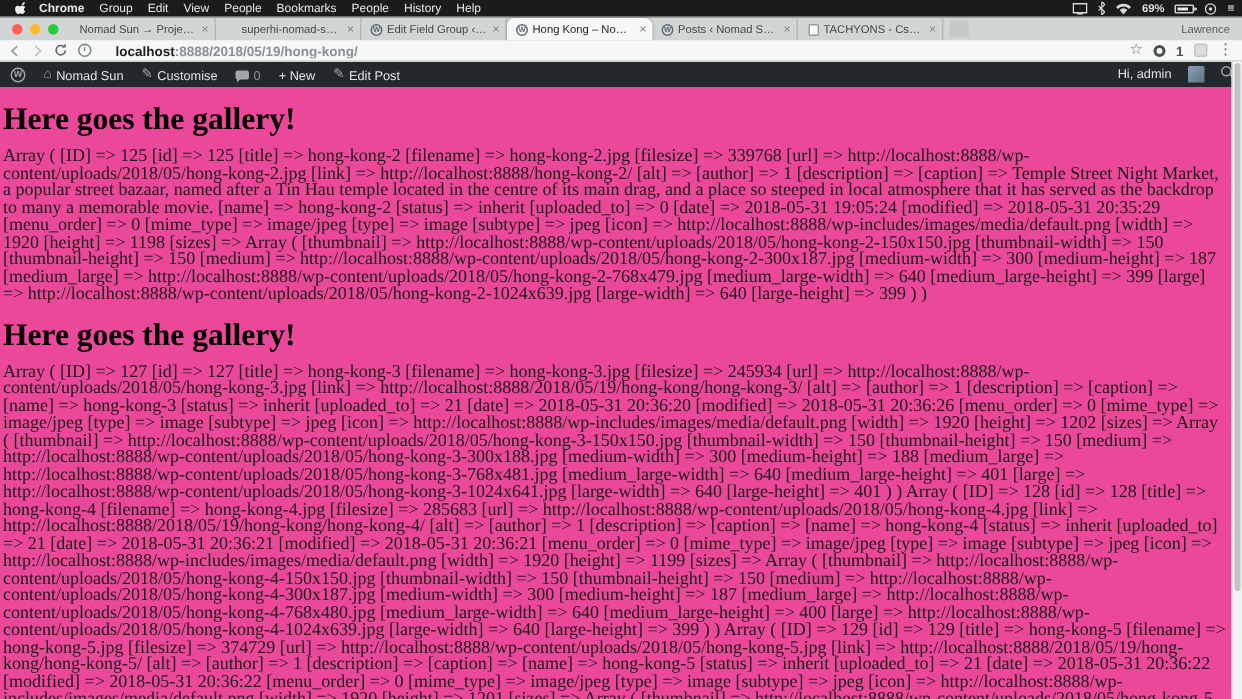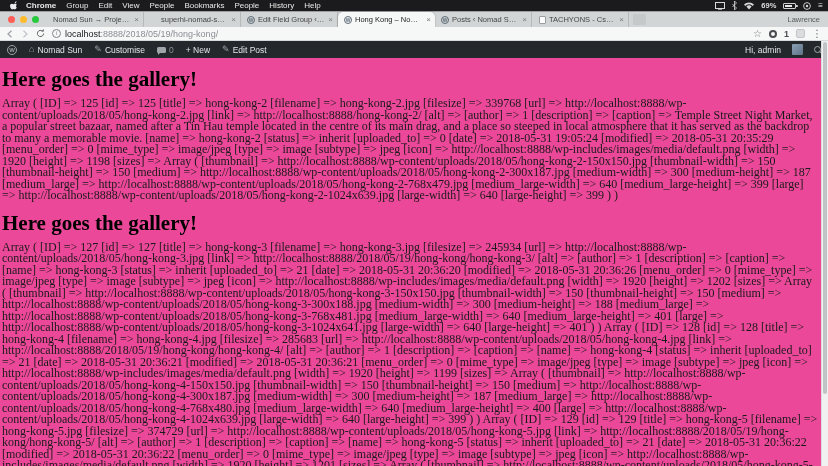--- a/index.html
+++ b/index.html
@@ -52,21 +52,21 @@
   .newtab-btn { width: 13px; height: 11px; background: #c6c9ca; margin: 0 0 2px 4px; border-radius: 1px; }
   .profile-name { margin-left: auto; padding: 0 8px 3px 0; font-size: 7.5px; color: #5a5a5a; }
 
   
   .toolbar {
     position: absolute; top: 27px; left: 0; right: 0; height: 14px;
     background: #f6f7f7; border-bottom: 1px solid #d8d9da; display: flex; align-items: center;
     padding: 0 6px; gap: 7px; z-index: 40;
   }
   .toolbar svg { display: block; flex: 0 0 auto; }
-  .urlbox { display: flex; align-items: flex-start; gap: 4px; flex: 1; min-width: 0; }
+  .urlbox { display: flex; align-items: flex-start; gap: 16px; flex: 1; min-width: 0; font-weight: bold; }
   .info-badge { width: 9px; height: 9px; border: 1px solid #80868b; border-radius: 50%; color: #80868b; font-size: 6px; line-height: 7px; text-align: center; font-style: italic; flex: 0 0 auto; font-family: "Liberation Serif", serif; }
   .url { font-size: 9px; white-space: nowrap; overflow: hidden; }
   .url .host { color: #202124; }
   .url .path { color: #8a8f94; }
   .tb-right { display: flex; align-items: center; gap: 7px; margin-left: auto; }
   .star { color: #757575; font-size: 10px; line-height: 10px; }
   .ext-circle { width: 8px; height: 8px; border-radius: 50%; border: 2px solid #4a4d50; }
   .ext-one { font-size: 9px; color: #4a4d50; font-weight: bold; }
   .tb-avatar { width: 9px; height: 9px; background: #dadcde; border: 1px solid #c3c6c8; border-radius: 2px; }
   .kebab { color: #5f6368; font-size: 10px; line-height: 10px; }
@@ -76,21 +76,21 @@
     position: absolute; top: 41px; left: 0; right: 0; height: 17px;
     background: #23282d; color: #e2e4e7; display: flex; align-items: center;
     font-size: 8.5px; padding: 0 7px; gap: 12px; z-index: 30;
   }
   .ab-item { display: inline-flex; align-items: center; gap: 3px; white-space: nowrap; }
   .ab-icon { color: #a0a5aa; font-size: 9px; line-height: 9px; }
   .wp-logo { width: 10px; height: 10px; border: 1px solid #a0a5aa; border-radius: 50%; color: #a0a5aa; font-size: 6px; font-weight: bold; text-align: center; line-height: 9px; }
   .bubble { width: 9px; height: 6px; background: #a0a5aa; border-radius: 1.5px; position: relative; display: inline-block; }
   .bubble::after { content: ""; position: absolute; left: 1px; bottom: -2px; border: 2px solid transparent; border-top-color: #a0a5aa; border-left-color: #a0a5aa; }
   .count-dim { color: #8d9196; }
-  .ab-right { margin-left: auto; display: flex; align-items: center; gap: 11px; }
+  .ab-right { margin-left: auto; display: flex; gap: 11px; }
   .ab-avatar { width: 11px; height: 11px; background: linear-gradient(135deg, #8ba0b5, #5f7387); border-radius: 1px; }
   .search-glyph { width: 7px; height: 7px; border: 1.5px solid #a0a5aa; border-radius: 50%; position: relative; display: inline-block; }
   .search-glyph::after { content: ""; position: absolute; width: 4px; height: 1.5px; background: #a0a5aa; transform: rotate(45deg); right: -3.5px; bottom: -1px; }
 
   
   .page {
     position: absolute; top: 58px; left: 0; right: 0; bottom: 0;
     background: #ec4899; overflow: hidden; padding: 0 9px 0 2px;
     font-family: "Liberation Serif", serif; color: #1a1a1a;
   }

